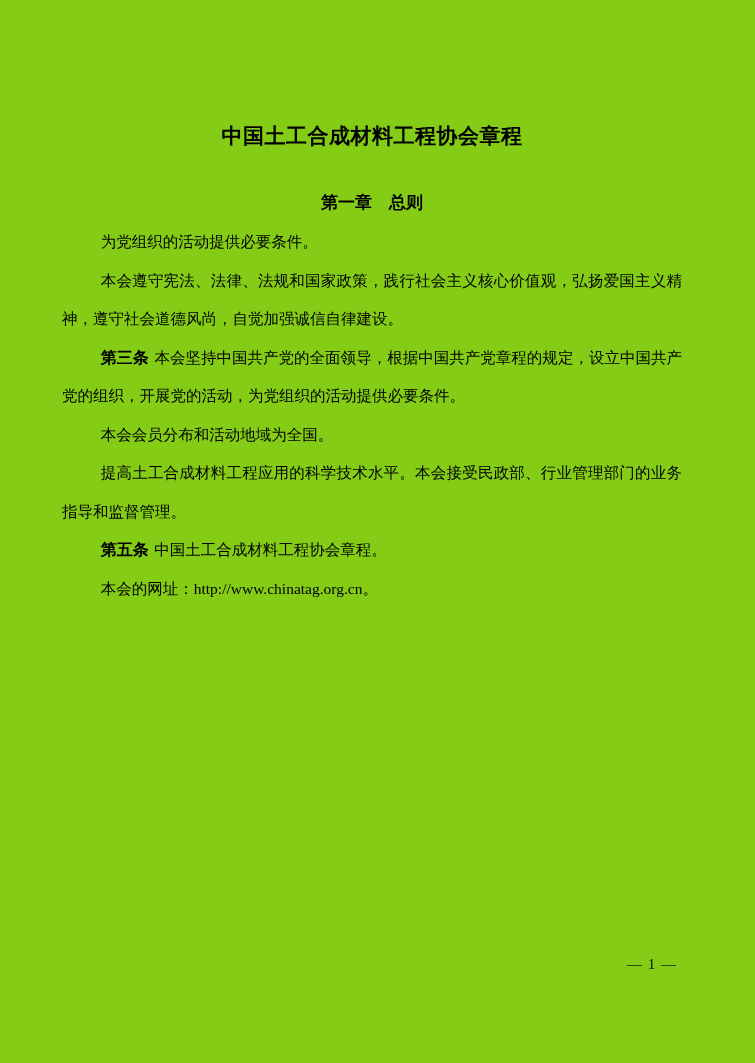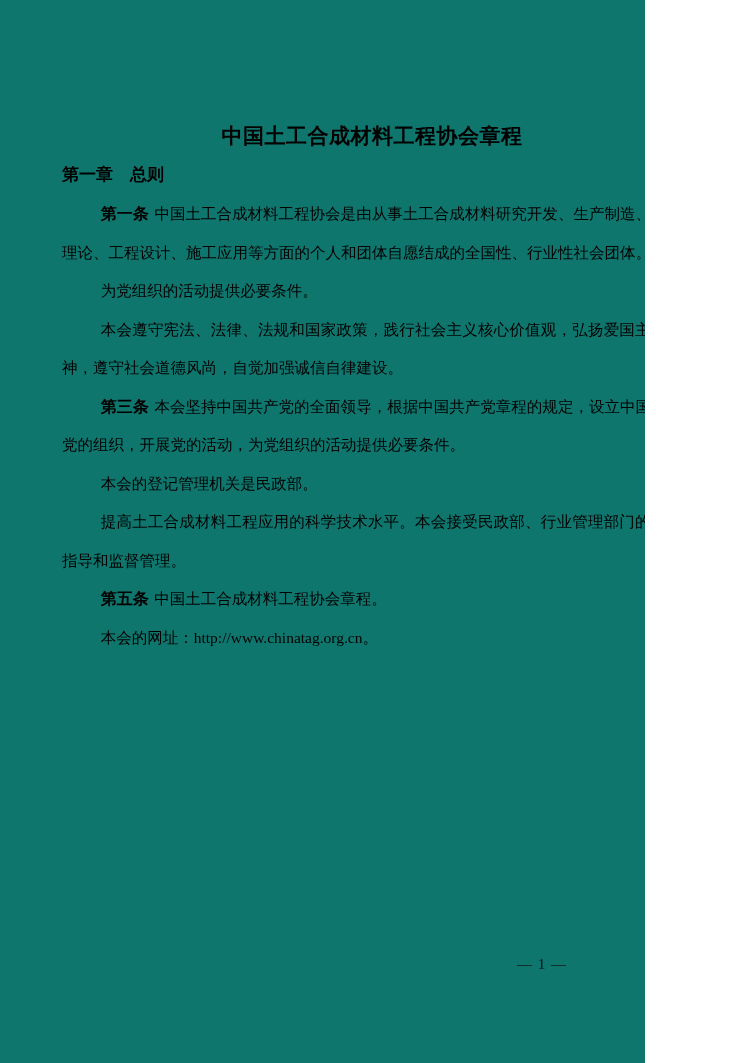--- a/index.html
+++ b/index.html
@@ -2,23 +2,23 @@
 <html lang="zh"><head>
 <meta charset="utf-8">
 <style>
   html, body {
     margin: 0;
     padding: 0;
     background: #ffffff;
   }
   .page {
     position: relative;
-    width: 645px;
+    width: 755px;
     height: 1063px;
-    background: #0f766e;
+    background: #84cc16;
     color: #000000;
     font-family: "Liberation Serif", "DejaVu Serif", serif;
     overflow: hidden;
     text-decoration: underline;
   }
   .content {
     position: absolute;
     left: 62px;
     top: 0;
     width: 620px;
@@ -26,21 +26,22 @@
   .doc-title {
     margin-top: 122px;
     text-align: center;
     font-family: "Liberation Sans", "DejaVu Sans", sans-serif;
     font-weight: bold;
     font-size: 21px;
     line-height: 28px;
     letter-spacing: 0.5px;
   }
   .chapter-heading {
-    margin-top: 14px;
+    margin-top: 42px;
+    text-align: center;
     font-family: "Liberation Sans", "DejaVu Sans", sans-serif;
     font-weight: bold;
     font-size: 17px;
     line-height: 22px;
   }
   .doc-body {
     margin-top: 9px;
     font-size: 15.5px;
     line-height: 38.5px;
     text-align: justify;
@@ -73,25 +74,24 @@
 <body>
 
 <div class="page">
   <div class="content">
 
     <div class="doc-title">中国土工合成材料工程协会章程</div>
 
     <div class="chapter-heading">第一章　总则</div>
 
     <div class="doc-body">
-      <p><span class="para-label">第一条</span><span>中国土工合成材料工程协会是由从事土工合成材料研究开发、生产制造、技术理论、工程设计、施工应用等方面的个人和团体自愿结成的全国性、行业性社会团体。</span></p>
       <p><span class="para-label"></span><span>为党组织的活动提供必要条件。</span></p>
       <p><span class="para-label"></span><span>本会遵守宪法、法律、法规和国家政策，践行社会主义核心价值观，弘扬爱国主义精神，遵守社会道德风尚，自觉加强诚信自律建设。</span></p>
       <p><span class="para-label">第三条</span><span>本会坚持中国共产党的全面领导，根据中国共产党章程的规定，设立中国共产党的组织，开展党的活动，为党组织的活动提供必要条件。</span></p>
-      <p><span class="para-label"></span><span>本会的登记管理机关是民政部。</span></p>
+      <p><span class="para-label"></span><span>本会会员分布和活动地域为全国。</span></p>
       <p><span class="para-label"></span><span>提高土工合成材料工程应用的科学技术水平。本会接受民政部、行业管理部门的业务指导和监督管理。</span></p>
       <p><span class="para-label">第五条</span><span>中国土工合成材料工程协会章程。</span></p>
       <p><span class="para-label"></span><span>本会的网址：http://www.chinatag.org.cn。</span></p>
     </div>
 
   </div>
 
   <div class="page-number">— 1 —</div>
 </div>
 

